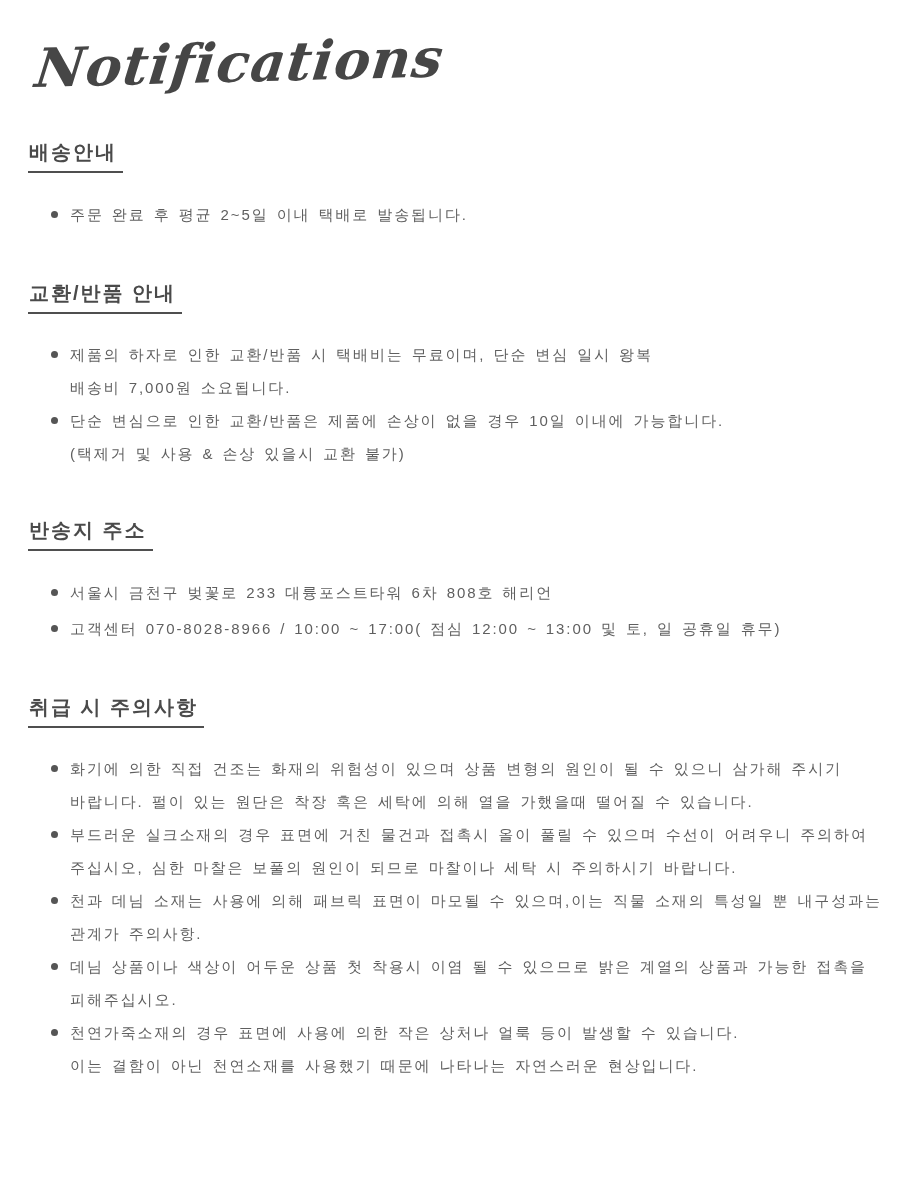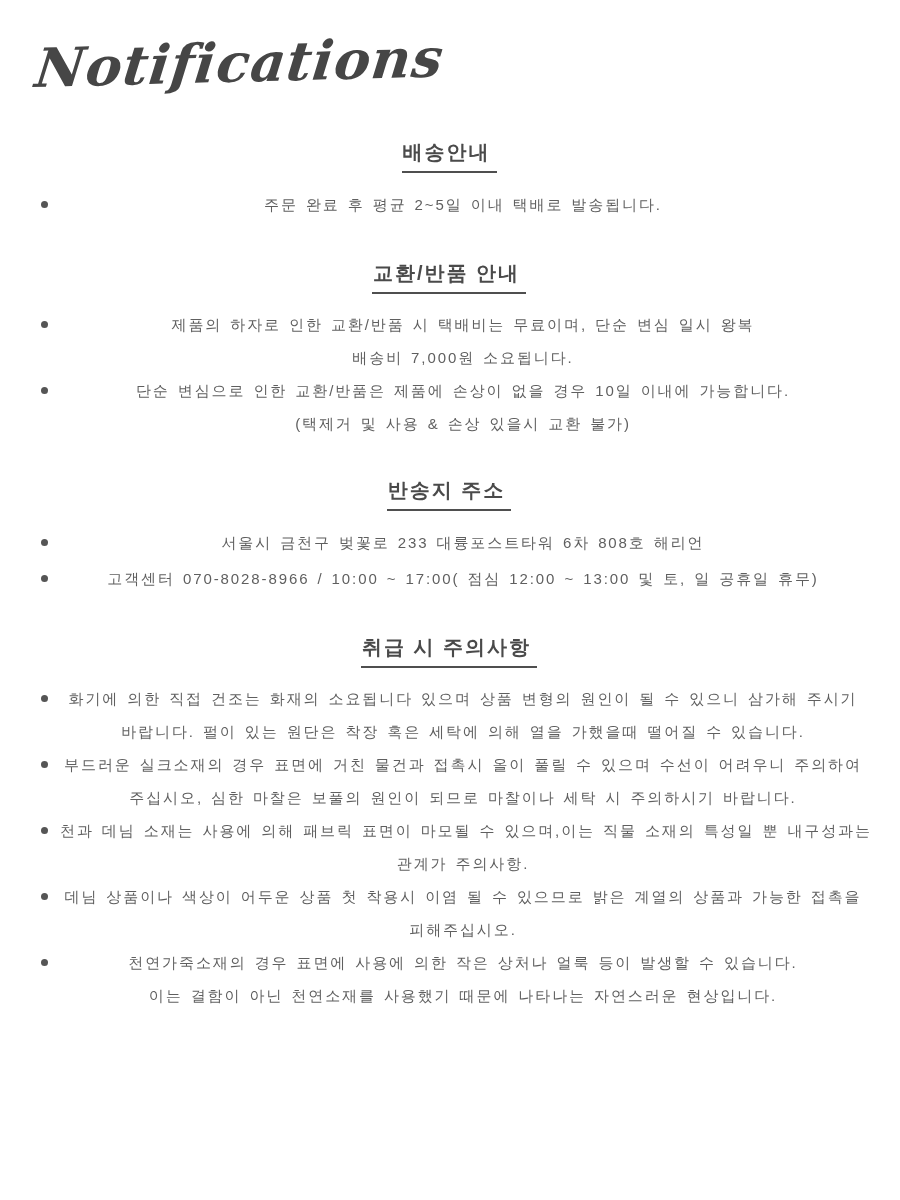--- a/index.html
+++ b/index.html
@@ -24,35 +24,35 @@
     font-style: italic;
     font-weight: 600;
     font-size: 54px;
     color: #464646;
     letter-spacing: 1px;
     margin: 36px 0 6px 4px;
     transform: skewX(-8deg) rotate(-1.5deg);
     transform-origin: left bottom;
     display: inline-block;
   }
-  .section { display: block; text-align: center; }
+  .section { display: block; }
   .heading {
     display: inline-block;
     font-size: 20px;
     font-weight: bold;
     color: #4a4a4a;
     letter-spacing: 2px;
     line-height: 24px;
     padding: 0 6px 7px 1px;
     border-bottom: 2px solid #4f4f4f;
     margin: 34px 0 10px 0;
   }
   .items {
     list-style: none;
-    margin: 4px;
+    margin: 14px;
     padding: 0;
   }
   .item {
     position: relative;
     padding-left: 28px;
   }
   .line {
     font-size: 15px;
     color: #5f5f5f;
     letter-spacing: 1.9px;
@@ -103,21 +103,21 @@
             <div class="line">서울시 금천구 벚꽃로 233 대륭포스트타워 6차 808호 해리언</div>
           </li>
           <li class="item">
             <span class="dot"></span>
             <div class="line">고객센터 070-8028-8966 / 10:00 ~ 17:00( 점심 12:00 ~ 13:00 및 토, 일 공휴일 휴무)</div>
           </li>
         </ul></section>
       <section class="section"><h2 class="heading">취급 시 주의사항</h2><ul class="items">
           <li class="item">
             <span class="dot"></span>
-            <div class="line">화기에 의한 직접 건조는 화재의 소요됩니다 있으며 상품 변형의 원인이 될 수 있으니 삼가해 주시기</div>
+            <div class="line">화기에 의한 직접 건조는 화재의 위험성이 있으며 상품 변형의 원인이 될 수 있으니 삼가해 주시기</div>
             <div class="line cont">바랍니다. 펄이 있는 원단은 착장 혹은 세탁에 의해 열을 가했을때 떨어질 수 있습니다.</div>
           </li>
           <li class="item">
             <span class="dot"></span>
             <div class="line">부드러운 실크소재의 경우 표면에 거친 물건과 접촉시 올이 풀릴 수 있으며 수선이 어려우니 주의하여</div>
             <div class="line cont">주십시오, 심한 마찰은 보풀의 원인이 되므로 마찰이나 세탁 시 주의하시기 바랍니다.</div>
           </li>
           <li class="item">
             <span class="dot"></span>
             <div class="line">천과 데님 소재는 사용에 의해 패브릭 표면이 마모될 수 있으며,이는 직물 소재의 특성일 뿐 내구성과는</div>

